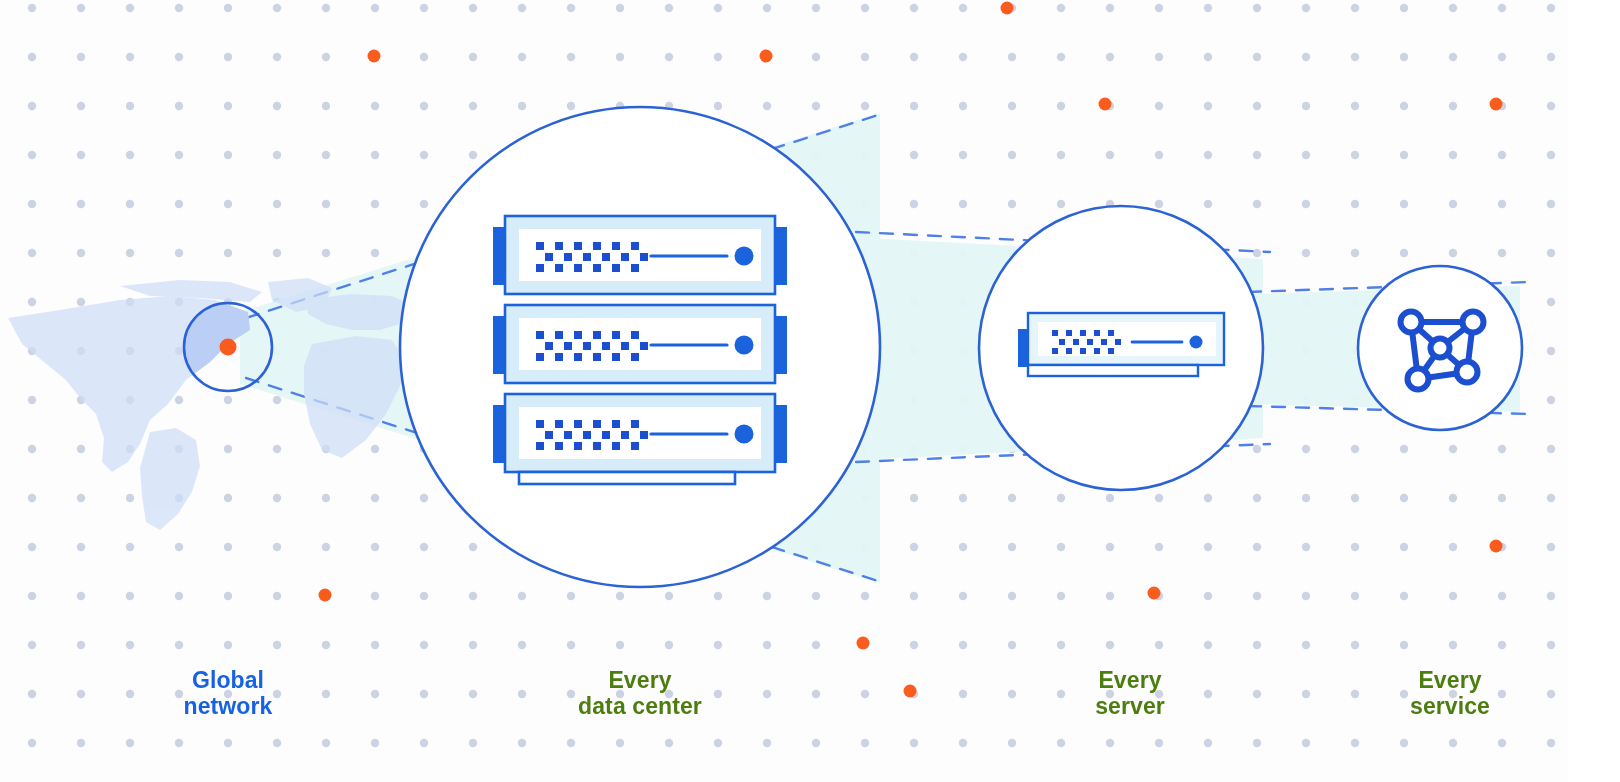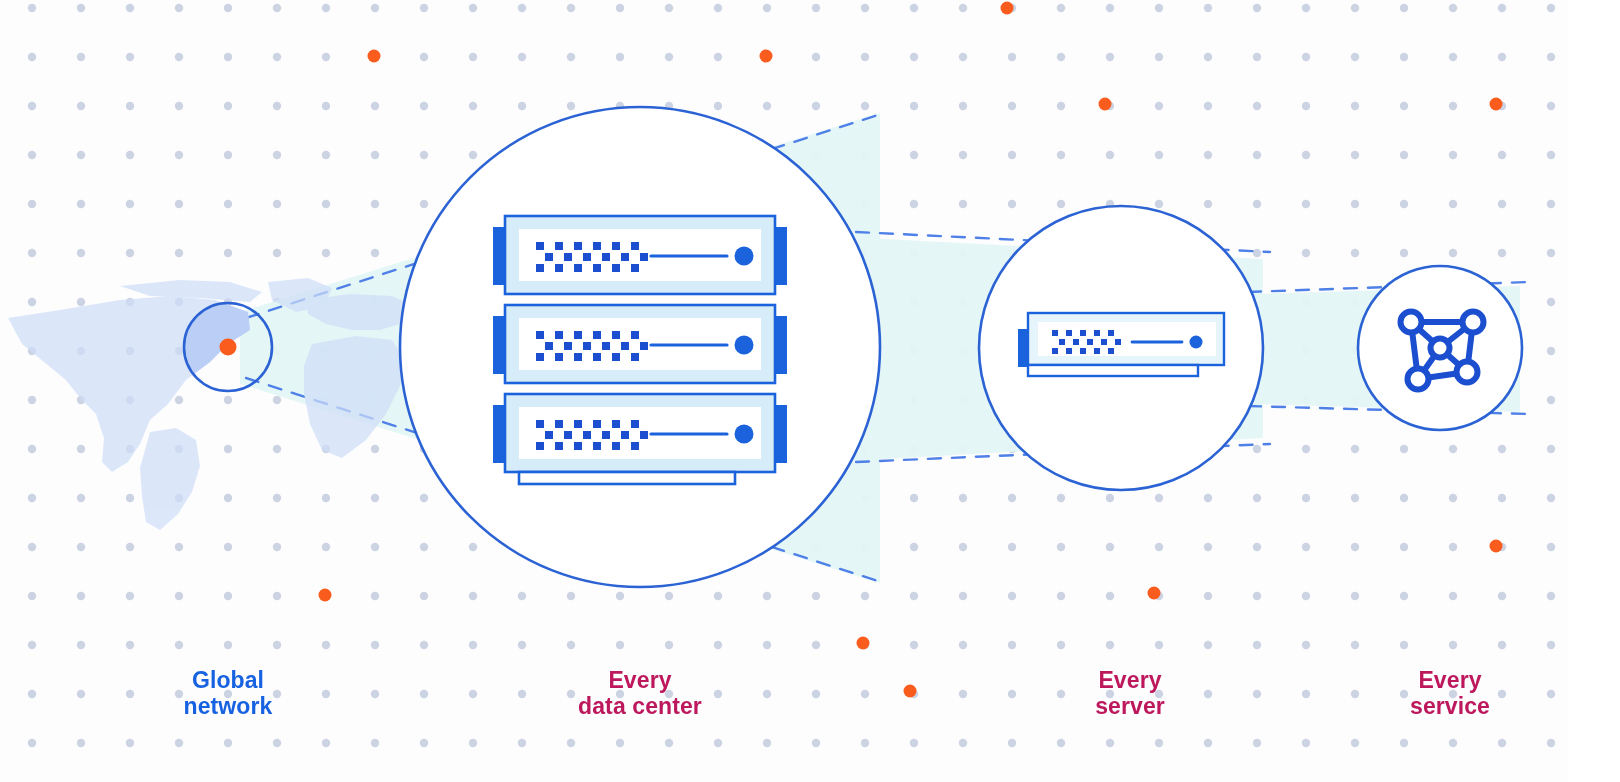--- a/index.html
+++ b/index.html
@@ -30,21 +30,21 @@
     position: absolute;
     text-align: center;
     font-family: "Liberation Sans", sans-serif;
     font-size: 23px;
     font-weight: 700;
     line-height: 1.12;
     letter-spacing: 0.1px;
     white-space: pre-line;
     pointer-events: auto;
   }
-  .label.dark { color: #be185d; }
+  .label.dark { color: #4d7c0f; }
   .label.blue { color: #1762e0; }
 </style>
 </head>
 <body>
 
 <div id="stage">
 
   <svg id="diagram-svg" viewBox="0 0 1620 782" xmlns="http://www.w3.org/2000/svg">
 
     <defs>

